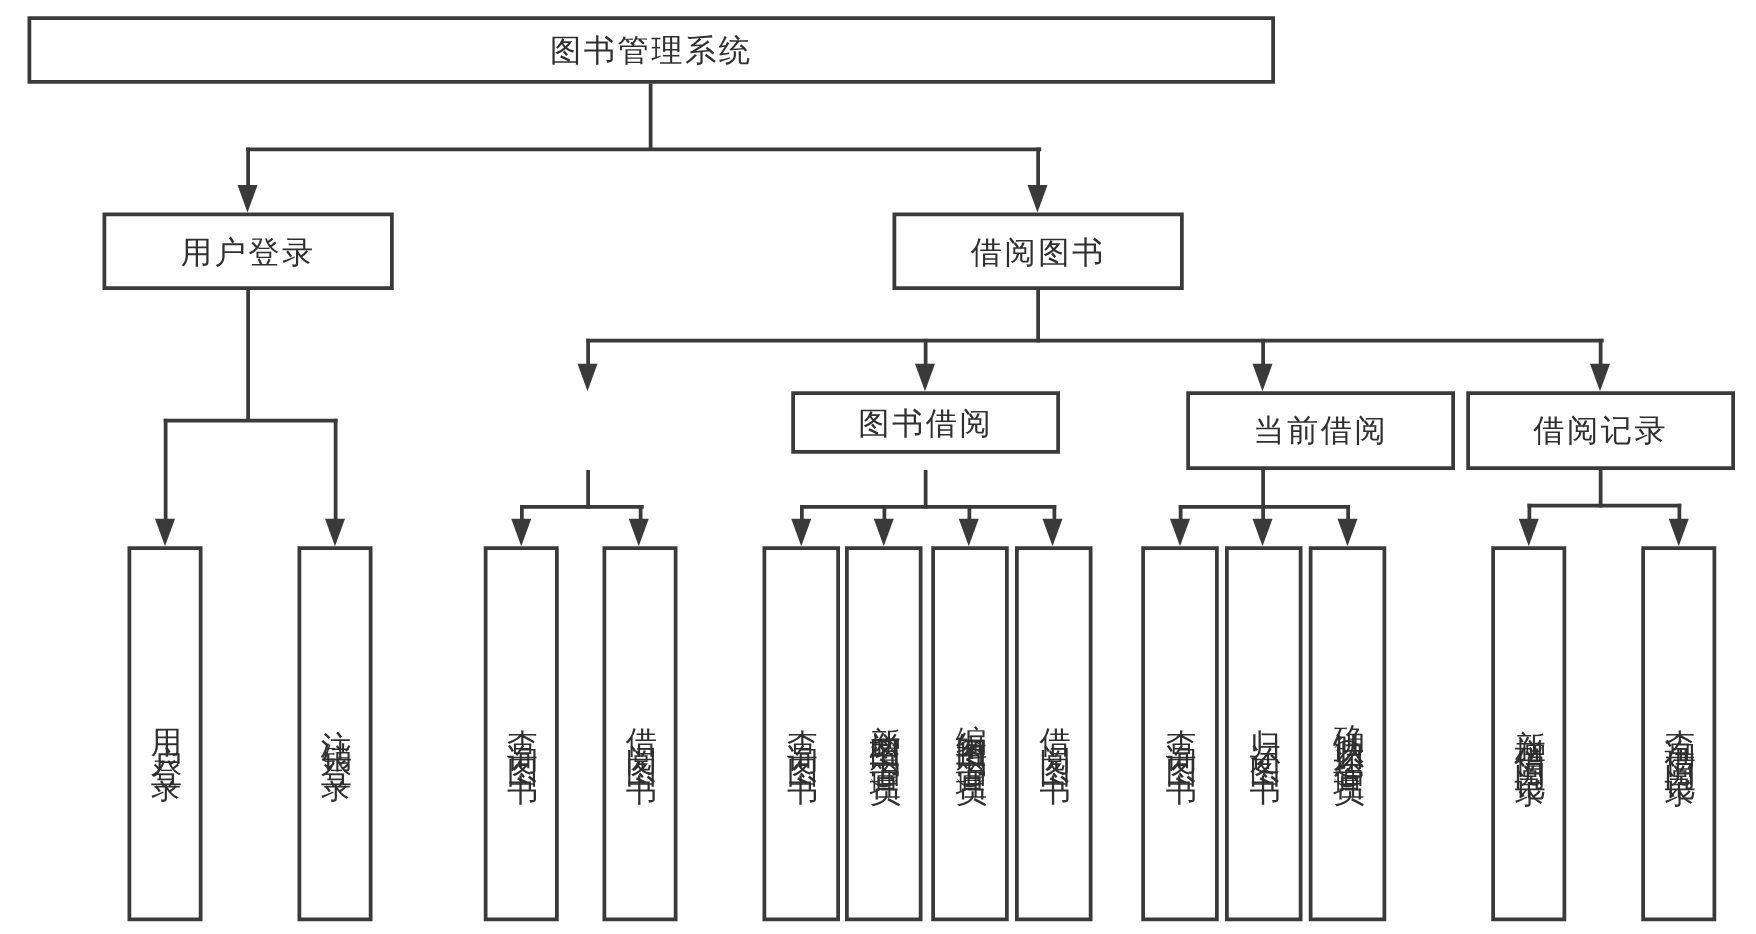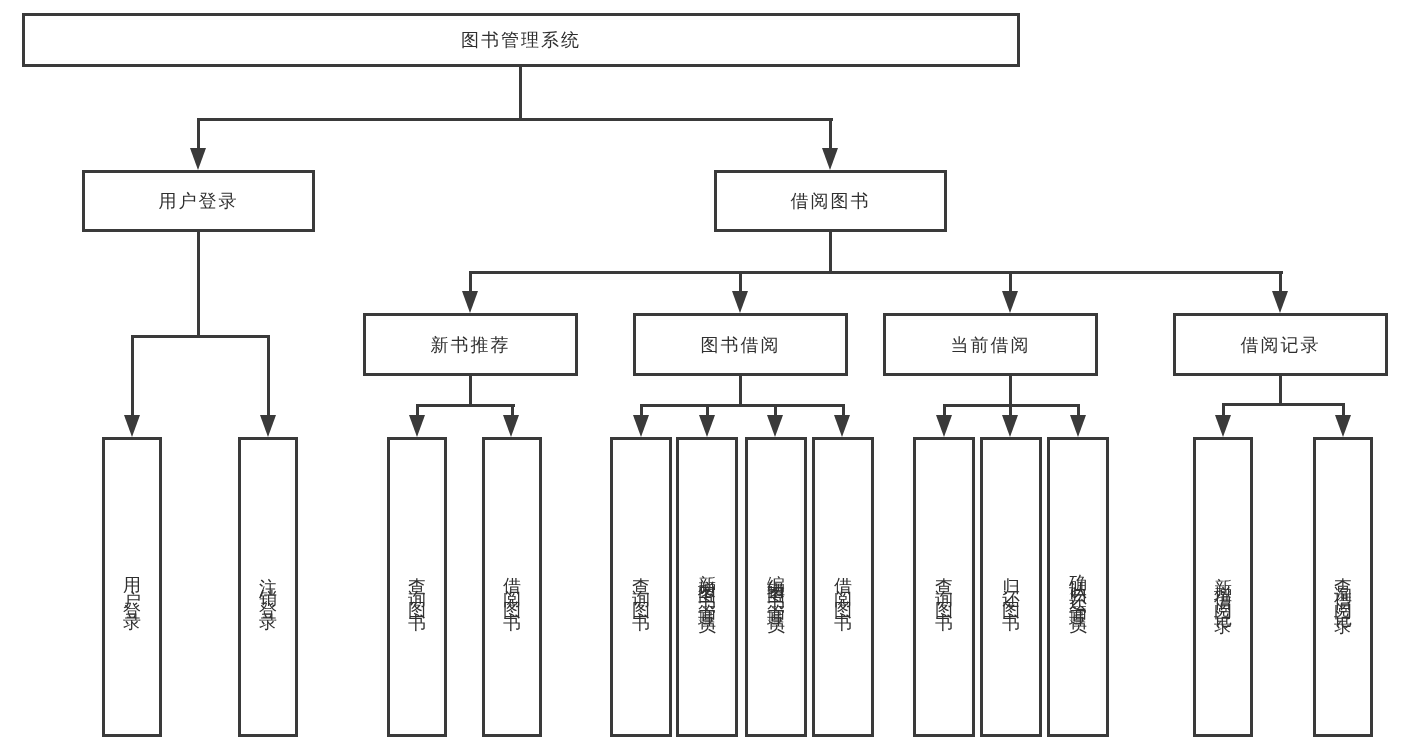--- a/index.html
+++ b/index.html
@@ -12,21 +12,21 @@
   body{font-family:"Liberation Sans","DejaVu Sans",sans-serif;}
   .canvas{
     position:relative;width:1405px;height:747px;background:var(--background);
     overflow:hidden;
   }
   .box{
     position:absolute;box-sizing:border-box;border:3px solid var(--line);
     background:#fff;display:flex;align-items:center;justify-content:center;
   }
   .label{
-    font-size:18px;color:var(--text);letter-spacing:2px;white-space:nowrap;
+    font-size:25px;color:var(--text);letter-spacing:2px;white-space:nowrap;
   }
   .vbox .label{
     writing-mode:vertical-rl;text-orientation:mixed;white-space:normal;
     letter-spacing:12px;line-height:1;
   }
   .vbox.med .label{letter-spacing:8px;}
   .vbox.long .label{letter-spacing:6px;}
   .vline{position:absolute;width:3px;background:var(--line);}
   .hline{position:absolute;height:3px;background:var(--line);}
   .arrow{
@@ -73,27 +73,24 @@
   <div class="hline" style="left:469px;top:271px;width:814px"></div>
   <div class="vline" style="left:469px;top:271px;height:22px"></div>
   <div class="arrow" style="left:462px;top:291px"></div>
   <div class="vline" style="left:739px;top:271px;height:22px"></div>
   <div class="arrow" style="left:732px;top:291px"></div>
   <div class="vline" style="left:1009px;top:271px;height:22px"></div>
   <div class="arrow" style="left:1002px;top:291px"></div>
   <div class="vline" style="left:1279px;top:271px;height:22px"></div>
   <div class="arrow" style="left:1272px;top:291px"></div>
 
-  <div class="box" style="left:363px;top:313px;width:215px;height:63px">
-    <span class="label">新书推荐</span>
-  </div>
-  <div class="box" style="left:633px;top:313px;width:215px;height:63px">
+  <div class="box" style="left:633px;top:313px;width:215px;height:50px">
     <span class="label">图书借阅</span>
   </div>
-  <div class="box" style="left:883px;top:313px;width:215px;height:63px">
+  <div class="box" style="left:949px;top:313px;width:215px;height:63px">
     <span class="label">当前借阅</span>
   </div>
   <div class="box" style="left:1173px;top:313px;width:215px;height:63px">
     <span class="label">借阅记录</span>
   </div>
 
   <div class="vline" style="left:469px;top:376px;height:31px"></div>
   <div class="hline" style="left:416px;top:404px;width:99px"></div>
   <div class="vline" style="left:416px;top:404px;height:13px"></div>
   <div class="arrow" style="left:409px;top:415px"></div>

